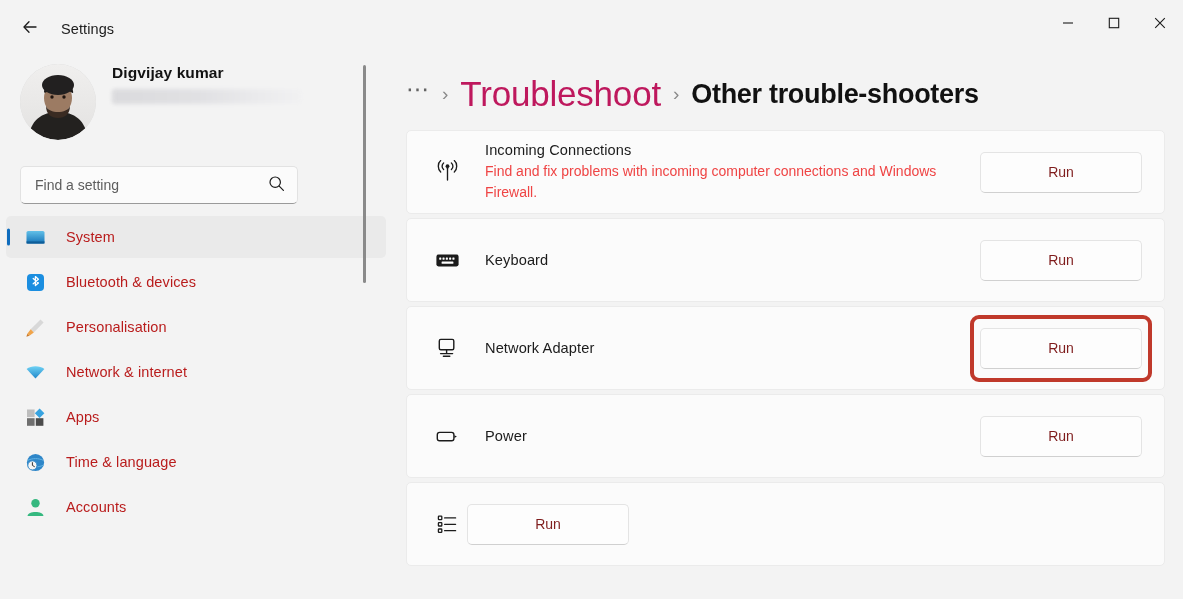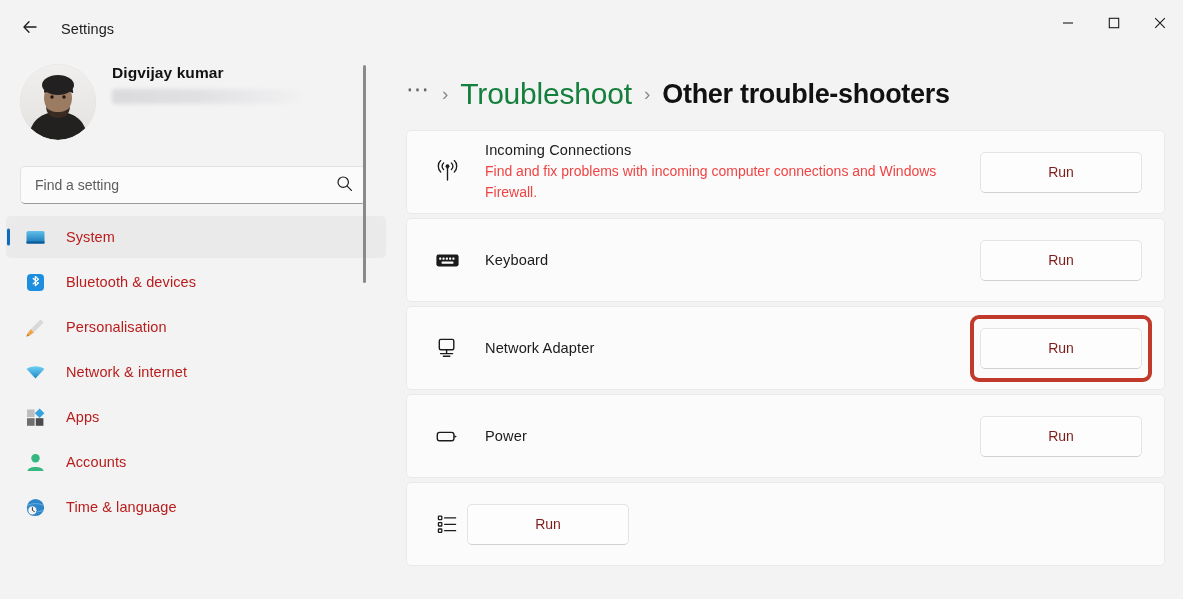--- a/index.html
+++ b/index.html
@@ -62,21 +62,21 @@
     margin-top: 7px;
     width: 190px; height: 15px;
     border-radius: 2px;
     background: linear-gradient(90deg,#d9d9dc 0%,#e0e0e3 45%,#eaeaec 75%,#f1f1f2 100%);
     filter: blur(2.2px);
     opacity: .95;
   }
 
   .search-wrap {
     margin: 16px 0 0 20px;
-    width: 346px; height: 38px;
+    width: 278px; height: 38px;
     background: #fbfbfb;
     border: 1px solid #e2e2e2;
     border-bottom: 1px solid #9a9a9a;
     border-radius: 5px;
     display: flex; align-items: center;
     padding: 0 12px 0 14px;
   }
   .search-wrap input {
     flex: 1; border: none; outline: none; background: transparent;
     font-family: "Liberation Sans", sans-serif;
@@ -120,21 +120,21 @@
     position: relative;
   }
   .breadcrumb {
     display: flex; align-items: center;
     height: 72px;
     padding-left: 0px;
     gap: 12px;
   }
   .bc-dots { font-size: 23px; color: #636363; letter-spacing: 1px; line-height: 1; cursor: pointer; padding-bottom: 10px; }
   .bc-sep { font-size: 19px; color: #8a8a8a; font-weight: 300; }
-  .bc-link { font-size: 30px; color: #15803d; cursor: pointer; letter-spacing: -.2px; }
+  .bc-link { font-size: 35px; color: #be185d; cursor: pointer; letter-spacing: -.2px; }
   .bc-current { font-size: 27px; color: #111; font-weight: bold; letter-spacing: -.3px; }
 
   .cards { display: flex; flex-direction: column; gap: 4px; }
   .card {
     background: #fbfbfb;
     border: 1px solid #ebebeb;
     border-radius: 5px;
     min-height: 84px;
     display: flex; align-items: center;
     padding: 10px 22px 10px 20px;
@@ -308,37 +308,37 @@
               <rect x="10.8" y="11.2" width="7.6" height="7.6" fill="#4b4b4b"></rect>
               <path d="M14.6 1.4 L19.4 6.2 L14.6 11 L9.8 6.2 Z" fill="#37a3e0"></path>
             </svg>
           </span>
           <span class="nav-label">Apps</span>
         </div>
 
         <div class="nav-item">
           <span class="nav-icon">
             <svg width="21" height="21" viewBox="0 0 21 21">
-              <circle cx="10.5" cy="6.2" r="4.2" fill="#35b87f"></circle>
-              <path d="M2.6 19 C2.6 13.6 18.4 13.6 18.4 19 Z" fill="#35b87f"></path>
-            </svg>
-          </span>
-          <span class="nav-label">Accounts</span>
-        </div>
-
-        <div class="nav-item">
-          <span class="nav-icon">
-            <svg width="21" height="21" viewBox="0 0 21 21">
               <circle cx="10.5" cy="10.5" r="8.6" fill="#2e86c8"></circle>
               <path d="M2.4 8.5 C7 6 14 6 18.6 8.5 M2.4 13 C7 15.5 14 15.5 18.6 13" stroke="#63b3e4" stroke-width="1" fill="none"></path>
               <circle cx="7.4" cy="13.4" r="4.6" fill="#f4f4f4" stroke="#2e86c8" stroke-width="1"></circle>
               <path d="M7.4 10.6 L7.4 13.4 L9.4 14.6" stroke="#333" stroke-width="1" fill="none" stroke-linecap="round"></path>
             </svg>
           </span>
           <span class="nav-label">Time &amp; language</span>
+        </div>
+
+        <div class="nav-item">
+          <span class="nav-icon">
+            <svg width="21" height="21" viewBox="0 0 21 21">
+              <circle cx="10.5" cy="6.2" r="4.2" fill="#35b87f"></circle>
+              <path d="M2.6 19 C2.6 13.6 18.4 13.6 18.4 19 Z" fill="#35b87f"></path>
+            </svg>
+          </span>
+          <span class="nav-label">Accounts</span>
         </div>
 
       </div>
 
       <div class="sb-track"></div>
       <div class="sb-thumb"></div>
     </div>
 
     <div class="main">
 

